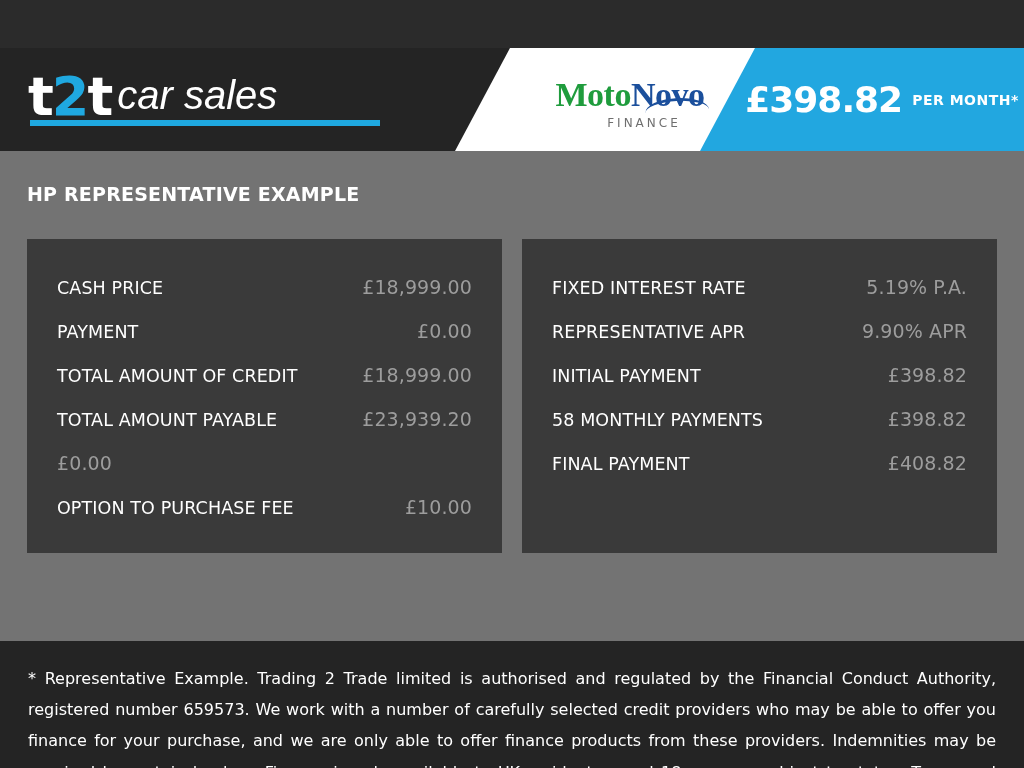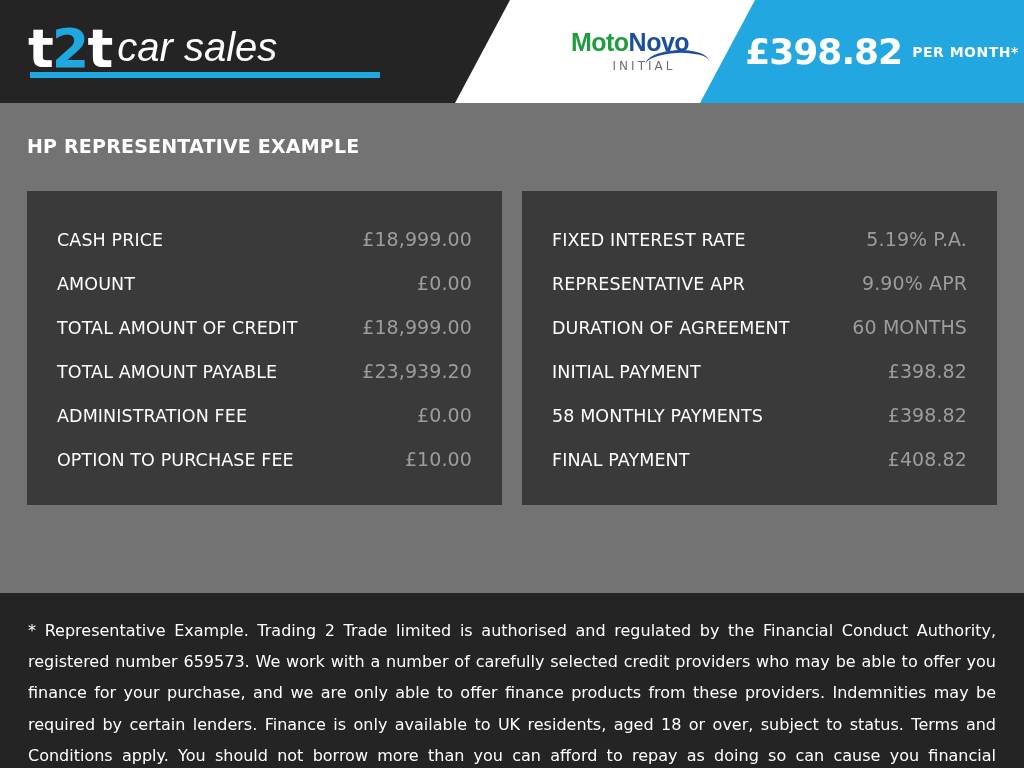--- a/index.html
+++ b/index.html
@@ -6,20 +6,21 @@
   html, body {
     width: 1024px; height: 768px;
     background: #2b2b2b;
     font-family: "Liberation Sans", sans-serif;
     overflow: hidden;
   }
   .page {
     position: relative;
     width: 1024px; height: 624px;
     background: #2f2f2f;
+    margin-top: 48px;
   }
 
   
   .header {
     position: relative;
     width: 1024px; height: 103px;
     background: #1d1d1d;
     overflow: hidden;
   }
   .header-dark {
@@ -66,23 +67,23 @@
     background: #ffffff;
     clip-path: polygon(55px 0, 300px 0, 300px 103px, 0 103px);
   }
   .motonovo {
     position: absolute;
     left: 540px; top: 30px;
     width: 180px;
     text-align: center;
   }
   .mn-line1 {
-    font-family: Liberation Sans, sans-serif;
-    font-weight: 700;
-    font-size: 25px;
+    font-family: Liberation Serif, serif;
+    font-weight: 700;
+    font-size: 34px;
     line-height: 1;
     letter-spacing: -0.5px;
   }
   .mn-moto { color: #1f9c3d; }
   .mn-novo { color: #1b4f9c; }
   .mn-swoosh {
     position: absolute;
     left: 105px; top: 20px;
     width: 64px; height: 16px;
     border-top: 3px solid #1b4f9c;
@@ -202,72 +203,67 @@
     <div class="logo-wrap">
       <span class="logo-t2t"><span>t</span><span class="blue">2</span><span>t</span></span>
       <span class="logo-carsales">car sales</span>
     </div>
     <div class="logo-underline"></div>
 
     <div class="white-panel"></div>
     <div class="motonovo">
       <div class="mn-swoosh"></div>
       <div class="mn-line1"><span class="mn-moto">Moto</span><span class="mn-novo">Novo</span></div>
-      <div class="mn-line2">INITIAL</div>
+      <div class="mn-line2">FINANCE</div>
     </div>
 
     <div class="blue-panel">
       <span class="price-main">£398.82</span>
       <span class="price-sub">PER MONTH*</span>
     </div>
   </div>
 
   <div class="body-area">
     <div class="section-title">HP REPRESENTATIVE EXAMPLE</div>
 
     <div class="cards">
       <div class="card">
         <div class="row">
           <span class="row-label">CASH PRICE</span>
           <span class="row-value">£18,999.00</span>
         </div>
         <div class="row">
-          <span class="row-label">AMOUNT</span>
+          <span class="row-label">PAYMENT</span>
           <span class="row-value">£0.00</span>
         </div>
         <div class="row">
           <span class="row-label">TOTAL AMOUNT OF CREDIT</span>
           <span class="row-value">£18,999.00</span>
         </div>
         <div class="row">
           <span class="row-label">TOTAL AMOUNT PAYABLE</span>
           <span class="row-value">£23,939.20</span>
         </div>
         <div class="row">
-          <span class="row-label">ADMINISTRATION FEE</span>
           <span class="row-value">£0.00</span>
         </div>
         <div class="row">
           <span class="row-label">OPTION TO PURCHASE FEE</span>
           <span class="row-value">£10.00</span>
         </div>
       </div>
 
       <div class="card">
         <div class="row">
           <span class="row-label">FIXED INTEREST RATE</span>
           <span class="row-value">5.19% P.A.</span>
         </div>
         <div class="row">
           <span class="row-label">REPRESENTATIVE APR</span>
           <span class="row-value">9.90% APR</span>
-        </div>
-        <div class="row">
-          <span class="row-label">DURATION OF AGREEMENT</span>
-          <span class="row-value">60 MONTHS</span>
         </div>
         <div class="row">
           <span class="row-label">INITIAL PAYMENT</span>
           <span class="row-value">£398.82</span>
         </div>
         <div class="row">
           <span class="row-label">58 MONTHLY PAYMENTS</span>
           <span class="row-value">£398.82</span>
         </div>
         <div class="row">

